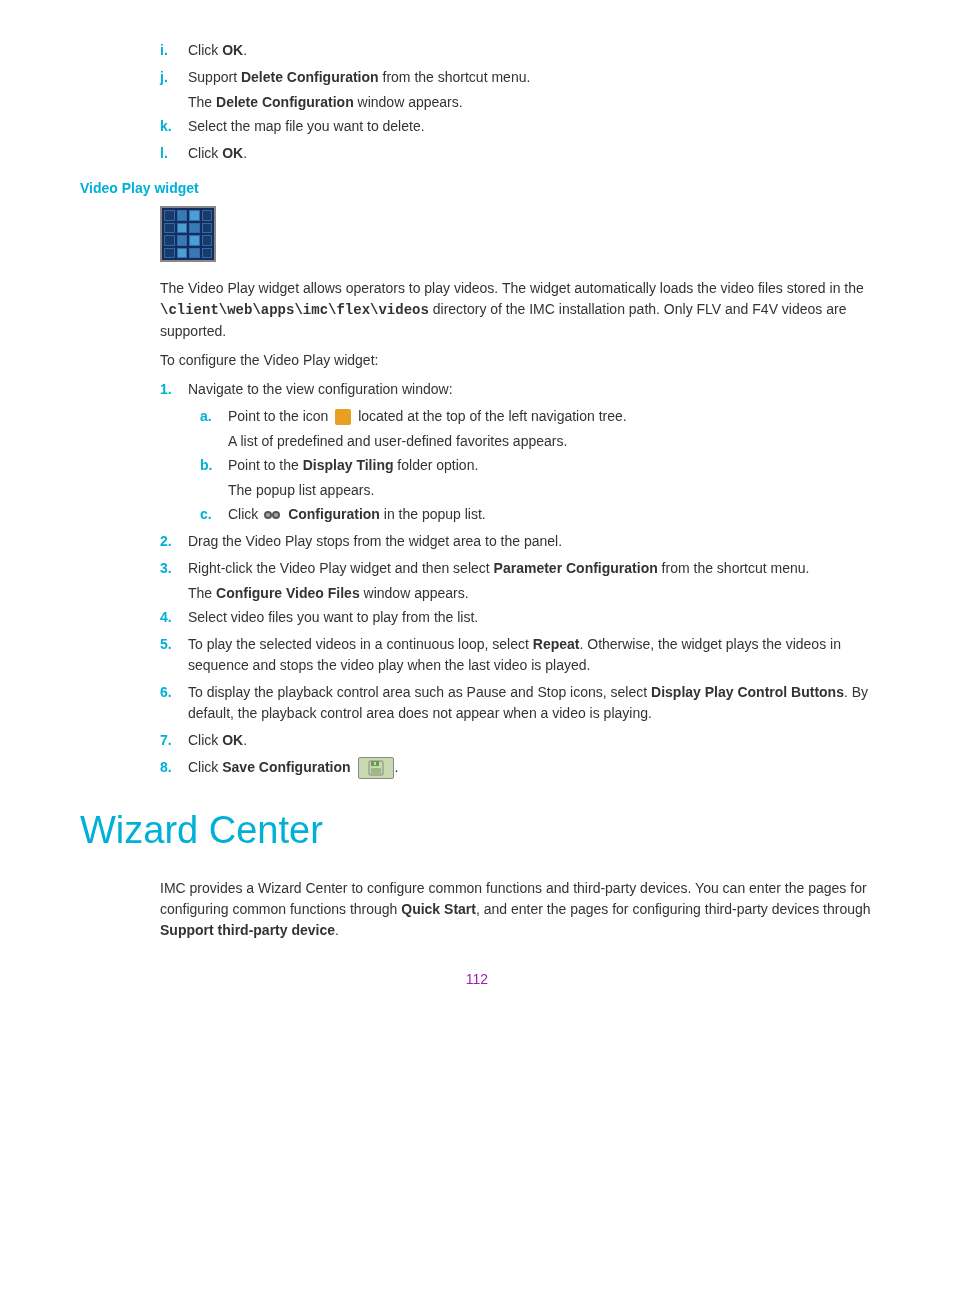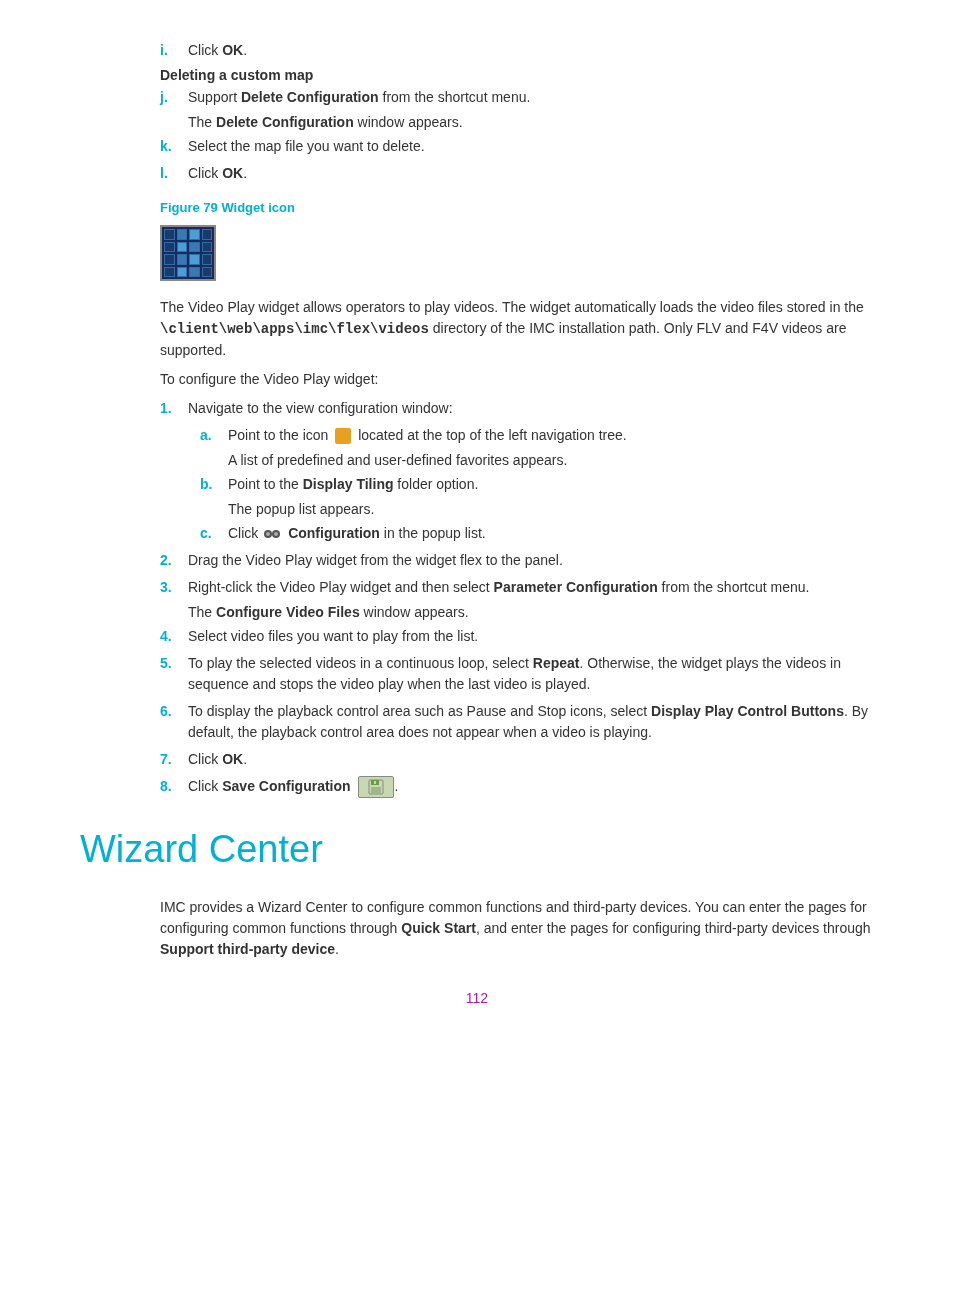--- a/index.html
+++ b/index.html
@@ -164,23 +164,20 @@
 
   <div class="indent-2">
     <div class="list-item-alpha">
       <span class="list-marker">i.</span>
       <span class="list-content">
         <span>Click </span><b>OK</b><span>.</span>
       </span>
     </div>
   </div>
 
-  <div class="indent-2">
-    <div class="bold-heading">Deleting a custom map</div>
-  </div>
 
   <div class="indent-2">
     <div class="list-item-alpha">
       <span class="list-marker">j.</span>
       <span class="list-content">
         <span>Support </span><b>Delete Configuration</b><span> from the shortcut menu.</span>
       </span>
     </div>
     <div class="sub-indent indent-2">
       <span>The </span><b>Delete Configuration</b><span> window appears.</span>
@@ -197,23 +194,23 @@
   <div class="indent-2">
     <div class="list-item-alpha">
       <span class="list-marker">l.</span>
       <span class="list-content">
         <span>Click </span><b>OK</b><span>.</span>
       </span>
     </div>
   </div>
 
   <div style="margin-top: 16px;">
+    <div class="section-label">Video Play widget</div>
 
     <div class="indent-2">
-      <div class="figure-label">Figure 79 Widget icon</div>
 
       <div class="widget-icon-box">
         <div class="film-strip">
           <div class="film-row">
             <div class="film-cell dark"></div>
             <div class="film-cell mid"></div>
             <div class="film-cell"></div>
             <div class="film-cell dark"></div>
           </div>
           <div class="film-row">
@@ -293,21 +290,21 @@
               </svg>
             </span>
             <b>Configuration</b> in the popup list.
           </span>
         </div>
       </div>
 
       <div class="list-item-num" style="margin-top:4px;">
         <span class="list-marker" style="color:#00b0d7;">2.</span>
         <span class="list-content">
-          Drag the Video Play widget from the widget flex to the panel.
+          Drag the Video Play stops from the widget area to the panel.
         </span>
       </div>
 
       <div class="list-item-num">
         <span class="list-marker" style="color:#00b0d7;">3.</span>
         <span class="list-content">
           Right-click the Video Play widget and then select <b>Parameter Configuration</b> from the shortcut menu.
         </span>
       </div>
       <div class="indent-1 sub-indent">

